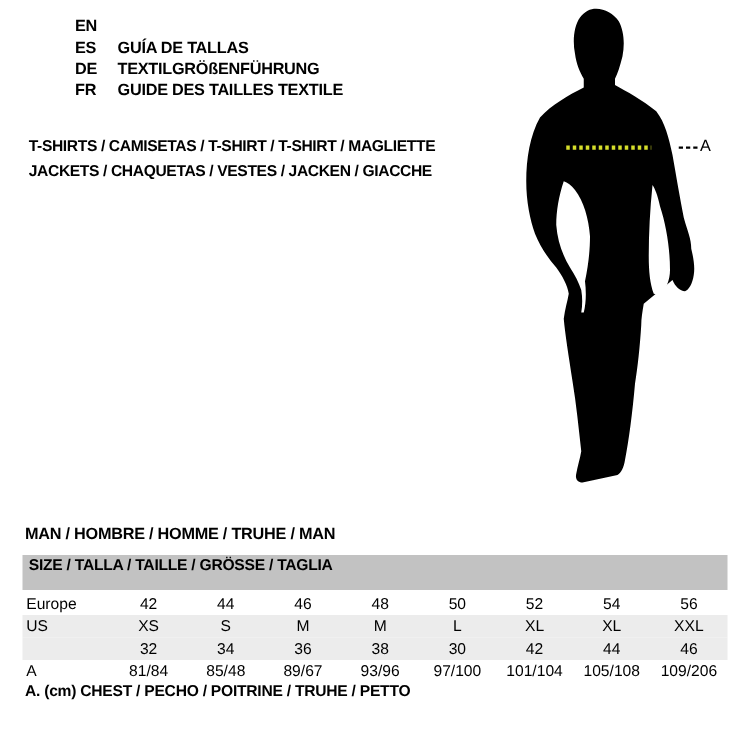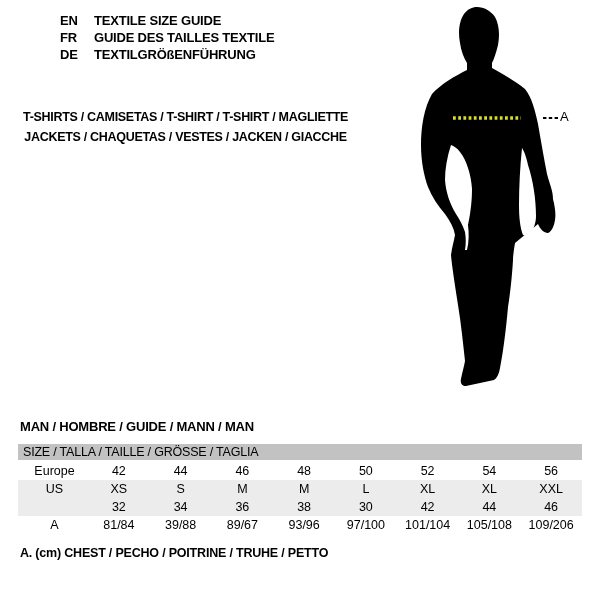--- a/index.html
+++ b/index.html
@@ -14,60 +14,63 @@
     font-family:"Liberation Sans","DejaVu Sans",sans-serif;
     color:var(--text-color);overflow:hidden;
   }
   
   .lang-list{position:absolute;left:23px;top:12px;}
   .lang-row{display:flex;height:17px;line-height:17px;
     font-size:13px;font-weight:bold;letter-spacing:-0.2px;padding-left:37px;}
   .lang-code{width:34px;}
   
   .categories{position:absolute;left:23px;top:107px;
-    font-size:12.5px;font-weight:bold;letter-spacing:-0.3px;line-height:20px;text-align:center;}
+    font-size:12.5px;font-weight:bold;letter-spacing:-0.3px;line-height:20px;}
   
   .figure-wrap{position:absolute;left:405px;top:5px;width:170px;height:392px;}
   .figure-wrap svg{display:block;width:170px;height:392px;}
   .body-fill{fill:#000000;stroke:none;}
   .gap-fill{fill:#ffffff;stroke:none;}
   .chest-dash{stroke:var(--dash-yellow);stroke-width:3.4;fill:none;stroke-dasharray:2.8 2.4;}
   .leader-dash{stroke:#000000;stroke-width:1.8;fill:none;stroke-dasharray:3.4 2.4;}
   .measure-label{position:absolute;left:560px;top:110px;font-size:13px;line-height:14px;}
   
   .section-title{position:absolute;left:20px;top:420px;
     font-size:13px;font-weight:bold;letter-spacing:-0.2px;line-height:14px;}
   
   .size-table{position:absolute;left:18px;top:444px;width:564px;}
-  .thead{height:16px;line-height:16px;background:var(--header-bar-bg);
+  .thead{height:28px;line-height:16px;background:var(--header-bar-bg);
     font-size:12.5px;letter-spacing:-0.2px;padding-left:5px;margin-bottom:2px;
-    box-sizing:border-box;}
+    box-sizing:border-box;font-weight:bold;}
   .trow{display:flex;height:18px;line-height:18px;font-size:12.5px;}
   .trow.shaded{background:var(--shaded-row-bg);}
-  .tlabel{width:70px;padding-left:3px;box-sizing:border-box;text-align:center;}
+  .tlabel{width:70px;padding-left:3px;box-sizing:border-box;text-align:left;}
   .tcell{flex:1;text-align:center;}
   
   .footnote{position:absolute;left:20px;top:546px;
     font-size:12.5px;font-weight:bold;letter-spacing:-0.2px;line-height:14px;}
 </style>
 </head>
 <body>
 
 <div class="lang-list">
   <div class="lang-row">
     <span class="lang-code">EN</span>
-    <span class="lang-label">TEXTILE SIZE GUIDE</span>
+  </div>
+  <div class="lang-row">
+    <span class="lang-code">ES</span>
+    <span class="lang-label">GUÍA DE TALLAS</span>
+  </div>
+  <div class="lang-row">
+    <span class="lang-code">DE</span>
+    <span class="lang-label">TEXTILGRÖßENFÜHRUNG</span>
   </div>
   <div class="lang-row">
     <span class="lang-code">FR</span>
     <span class="lang-label">GUIDE DES TAILLES TEXTILE</span>
-  </div>
-  <div class="lang-row">
-    <span class="lang-code">DE</span>
-    <span class="lang-label">TEXTILGRÖßENFÜHRUNG</span>
   </div>
 </div>
 
 <div class="categories">
   <div>T-SHIRTS / CAMISETAS / T-SHIRT / T-SHIRT / MAGLIETTE</div>
   <div>JACKETS / CHAQUETAS / VESTES / JACKEN / GIACCHE</div>
 </div>
 
 <div class="figure-wrap">
   <svg viewBox="0 0 170 392" aria-hidden="true">
@@ -122,21 +125,21 @@
       L 123,231
       C 128,226 131,219 131,211
       C 131,194 128,175 123,160
       C 121,151 119,146 117,143 Z"></path>
     <line class="chest-dash" x1="48" y1="113" x2="116" y2="113"></line>
     <line class="leader-dash" x1="138" y1="113" x2="154" y2="113"></line>
   </svg>
 </div>
 <span class="measure-label">A</span>
 
-<div class="section-title">MAN / HOMBRE / GUIDE / MANN / MAN</div>
+<div class="section-title">MAN / HOMBRE / HOMME / TRUHE / MAN</div>
 
 <div class="size-table">
   <div class="thead">SIZE / TALLA / TAILLE / GRÖSSE / TAGLIA</div>
 
   <div class="trow">
     <div class="tlabel">Europe</div>
     <div class="tcell">42</div>
     <div class="tcell">44</div>
     <div class="tcell">46</div>
     <div class="tcell">48</div>
@@ -166,21 +169,21 @@
     <div class="tcell">38</div>
     <div class="tcell">30</div>
     <div class="tcell">42</div>
     <div class="tcell">44</div>
     <div class="tcell">46</div>
   </div>
 
   <div class="trow">
     <div class="tlabel">A</div>
     <div class="tcell">81/84</div>
-    <div class="tcell">39/88</div>
+    <div class="tcell">85/48</div>
     <div class="tcell">89/67</div>
     <div class="tcell">93/96</div>
     <div class="tcell">97/100</div>
     <div class="tcell">101/104</div>
     <div class="tcell">105/108</div>
     <div class="tcell">109/206</div>
   </div>
 </div>
 
 <div class="footnote">A. (cm) CHEST / PECHO / POITRINE / TRUHE / PETTO</div>

